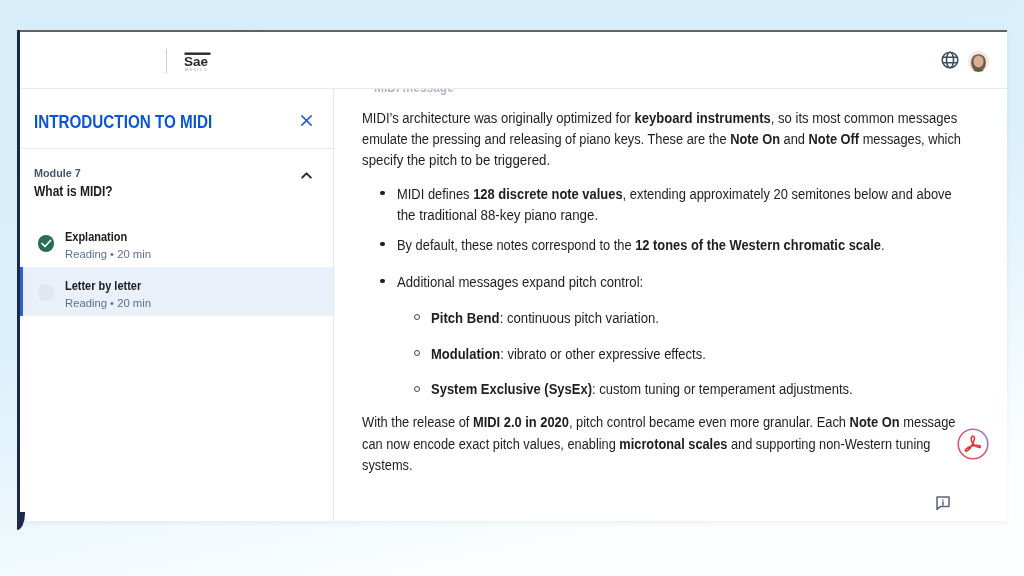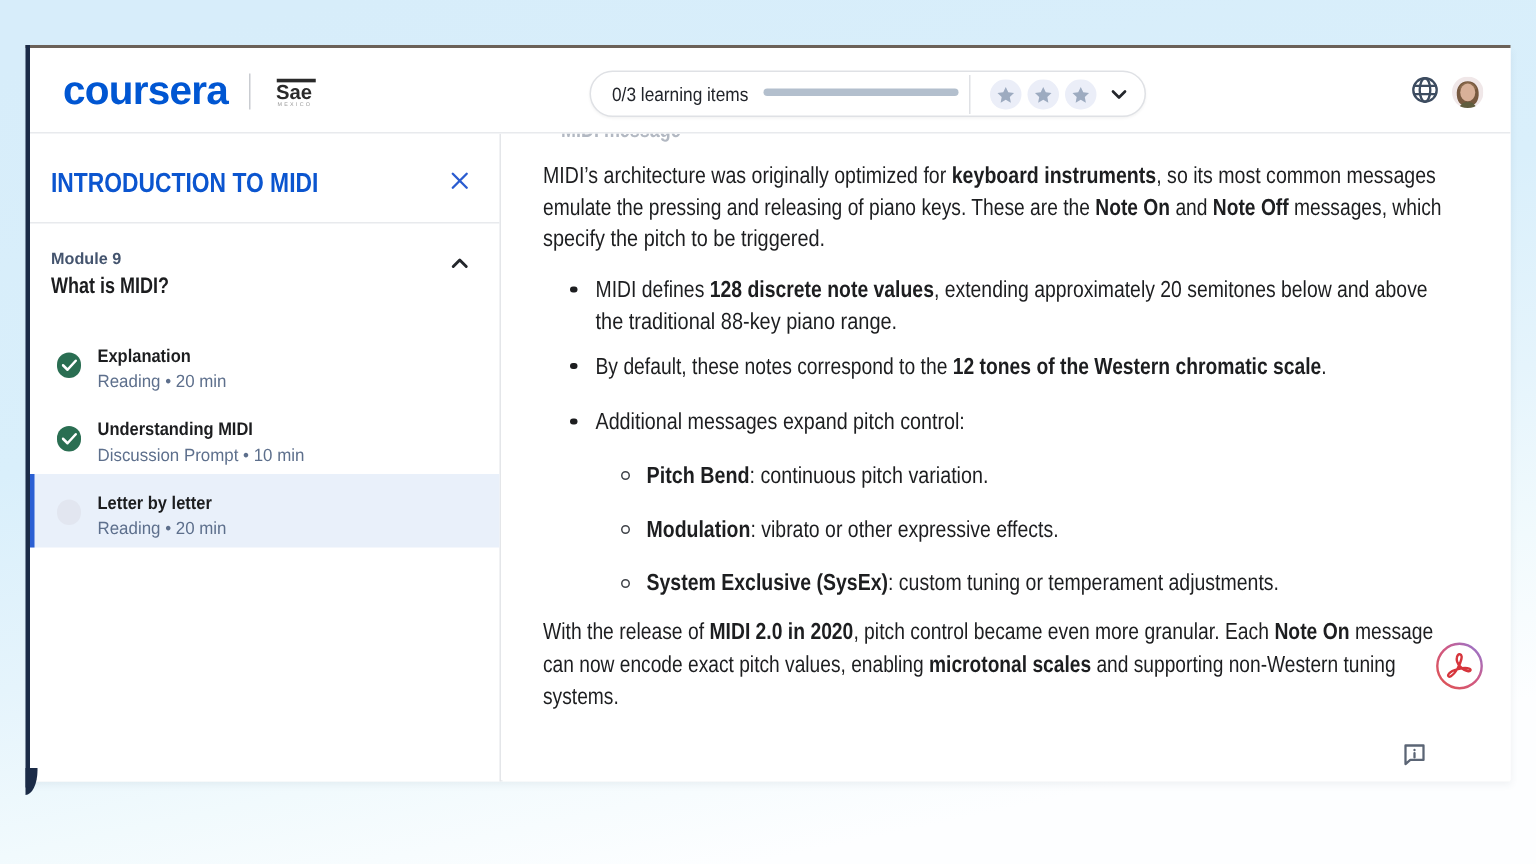--- a/index.html
+++ b/index.html
@@ -62,50 +62,26 @@
   .nextbtn span { position:absolute; left:10px; top:7.5px; font-size:12px; font-weight:bold; color:#2359cd; line-height:15px; transform:scaleX(0.95); transform-origin:0 0; white-space:nowrap; }
   .nextbtn svg { position:absolute; right:14px; top:7.5px; }
   .fbicon { position:absolute; left:600px; top:406.5px; }
   
   .pdficon { position:absolute; left:937px; top:397.5px; width:32px; height:32px; z-index:6; }
 </style>
 </head>
 <body>
   <div class="card">
     <div class="header">
-      <div class="clogo">coursera</div>
       <div class="logosep"></div>
       <svg style="position:absolute;left:164px;top:21.5px;" width="30" height="20" viewBox="0 0 30 20">
         <rect x="0.5" y="0.5" width="26" height="2.4" fill="#2a2a2a"></rect>
         <text x="0" y="14" font-family="Liberation Sans" font-weight="bold" font-size="13.5" fill="#2a2a2a">Sae</text>
         <text x="1" y="18.6" font-family="Liberation Sans" font-size="3.6" letter-spacing="1.5" fill="#9a9a9a">MEXICO</text>
       </svg>
-      <div class="pill">
-        <span class="label">0/3 learning items</span>
-        <div class="pbar"></div>
-        <div class="psep"></div>
-        <div class="starc" style="left:266.2px;">
-          <svg width="13" height="13" viewBox="0 0 24 24">
-            <path fill="#9dabc0" d="M12 1.8l3.1 6.5 7.1.9-5.2 4.9 1.3 7-6.3-3.5-6.3 3.5 1.3-7L1.8 9.2l7.1-.9z"></path>
-          </svg>
-        </div>
-        <div class="starc" style="left:291.2px;">
-          <svg width="13" height="13" viewBox="0 0 24 24">
-            <path fill="#9dabc0" d="M12 1.8l3.1 6.5 7.1.9-5.2 4.9 1.3 7-6.3-3.5-6.3 3.5 1.3-7L1.8 9.2l7.1-.9z"></path>
-          </svg>
-        </div>
-        <div class="starc" style="left:316.2px;">
-          <svg width="13" height="13" viewBox="0 0 24 24">
-            <path fill="#9dabc0" d="M12 1.8l3.1 6.5 7.1.9-5.2 4.9 1.3 7-6.3-3.5-6.3 3.5 1.3-7L1.8 9.2l7.1-.9z"></path>
-          </svg>
-        </div>
-        <svg class="chev" width="12" height="12" viewBox="0 0 12 12">
-          <path d="M2 4l4 4 4-4" stroke="#24272c" stroke-width="1.8" fill="none" stroke-linecap="round" stroke-linejoin="round"></path>
-        </svg>
-      </div>
       <svg class="globe" width="18" height="18" viewBox="0 0 24 24">
         <g fill="none" stroke="#3d4c60" stroke-width="2.1">
           <circle cx="12" cy="12" r="10.4"></circle>
           <ellipse cx="12" cy="12" rx="4.7" ry="10.4"></ellipse>
           <path d="M2 8.3h20M2 15.7h20"></path>
         </g>
       </svg>
       <div class="avatar">
         <svg width="21" height="21" viewBox="0 0 21 21">
           <rect width="21" height="21" fill="#f0e7e8"></rect>
@@ -116,44 +92,35 @@
         </svg>
       </div>
     </div>
 
     <div class="sidebar"></div>
     <div class="sb-title">INTRODUCTION TO MIDI</div>
     <svg class="sb-x" width="13" height="13" viewBox="0 0 14 14">
       <path d="M2 2l10 10M12 2L2 12" stroke="#2a5cd0" stroke-width="1.7" stroke-linecap="round"></path>
     </svg>
     <div class="sb-div1"></div>
-    <div class="mod-label">Module 9</div>
+    <div class="mod-label">Module 7</div>
     <div class="mod-title">What is MIDI?</div>
     <svg class="mod-chev" width="13" height="13" viewBox="0 0 12 12">
       <path d="M2 8l4-4 4 4" stroke="#24272c" stroke-width="1.8" fill="none" stroke-linecap="round" stroke-linejoin="round"></path>
     </svg>
 
     <div class="items">
       <div class="item">
         <div class="ic done">
           <svg width="11" height="9" viewBox="0 0 11 9">
             <path d="M1 4.5l3 3 5.5-6" stroke="#fff" stroke-width="1.7" fill="none" stroke-linecap="round" stroke-linejoin="round"></path>
           </svg>
         </div>
         <div class="t1">Explanation</div>
         <div class="t2">Reading • 20 min</div>
-      </div>
-      <div class="item">
-        <div class="ic done">
-          <svg width="11" height="9" viewBox="0 0 11 9">
-            <path d="M1 4.5l3 3 5.5-6" stroke="#fff" stroke-width="1.7" fill="none" stroke-linecap="round" stroke-linejoin="round"></path>
-          </svg>
-        </div>
-        <div class="t1">Understanding MIDI</div>
-        <div class="t2">Discussion Prompt • 10 min</div>
       </div>
       <div class="item sel">
         <div class="selbar"></div>
         <div class="ic todo"></div>
         <div class="t1">Letter by letter</div>
         <div class="t2">Reading • 20 min</div>
       </div>
     </div>
 
     <div class="content">

